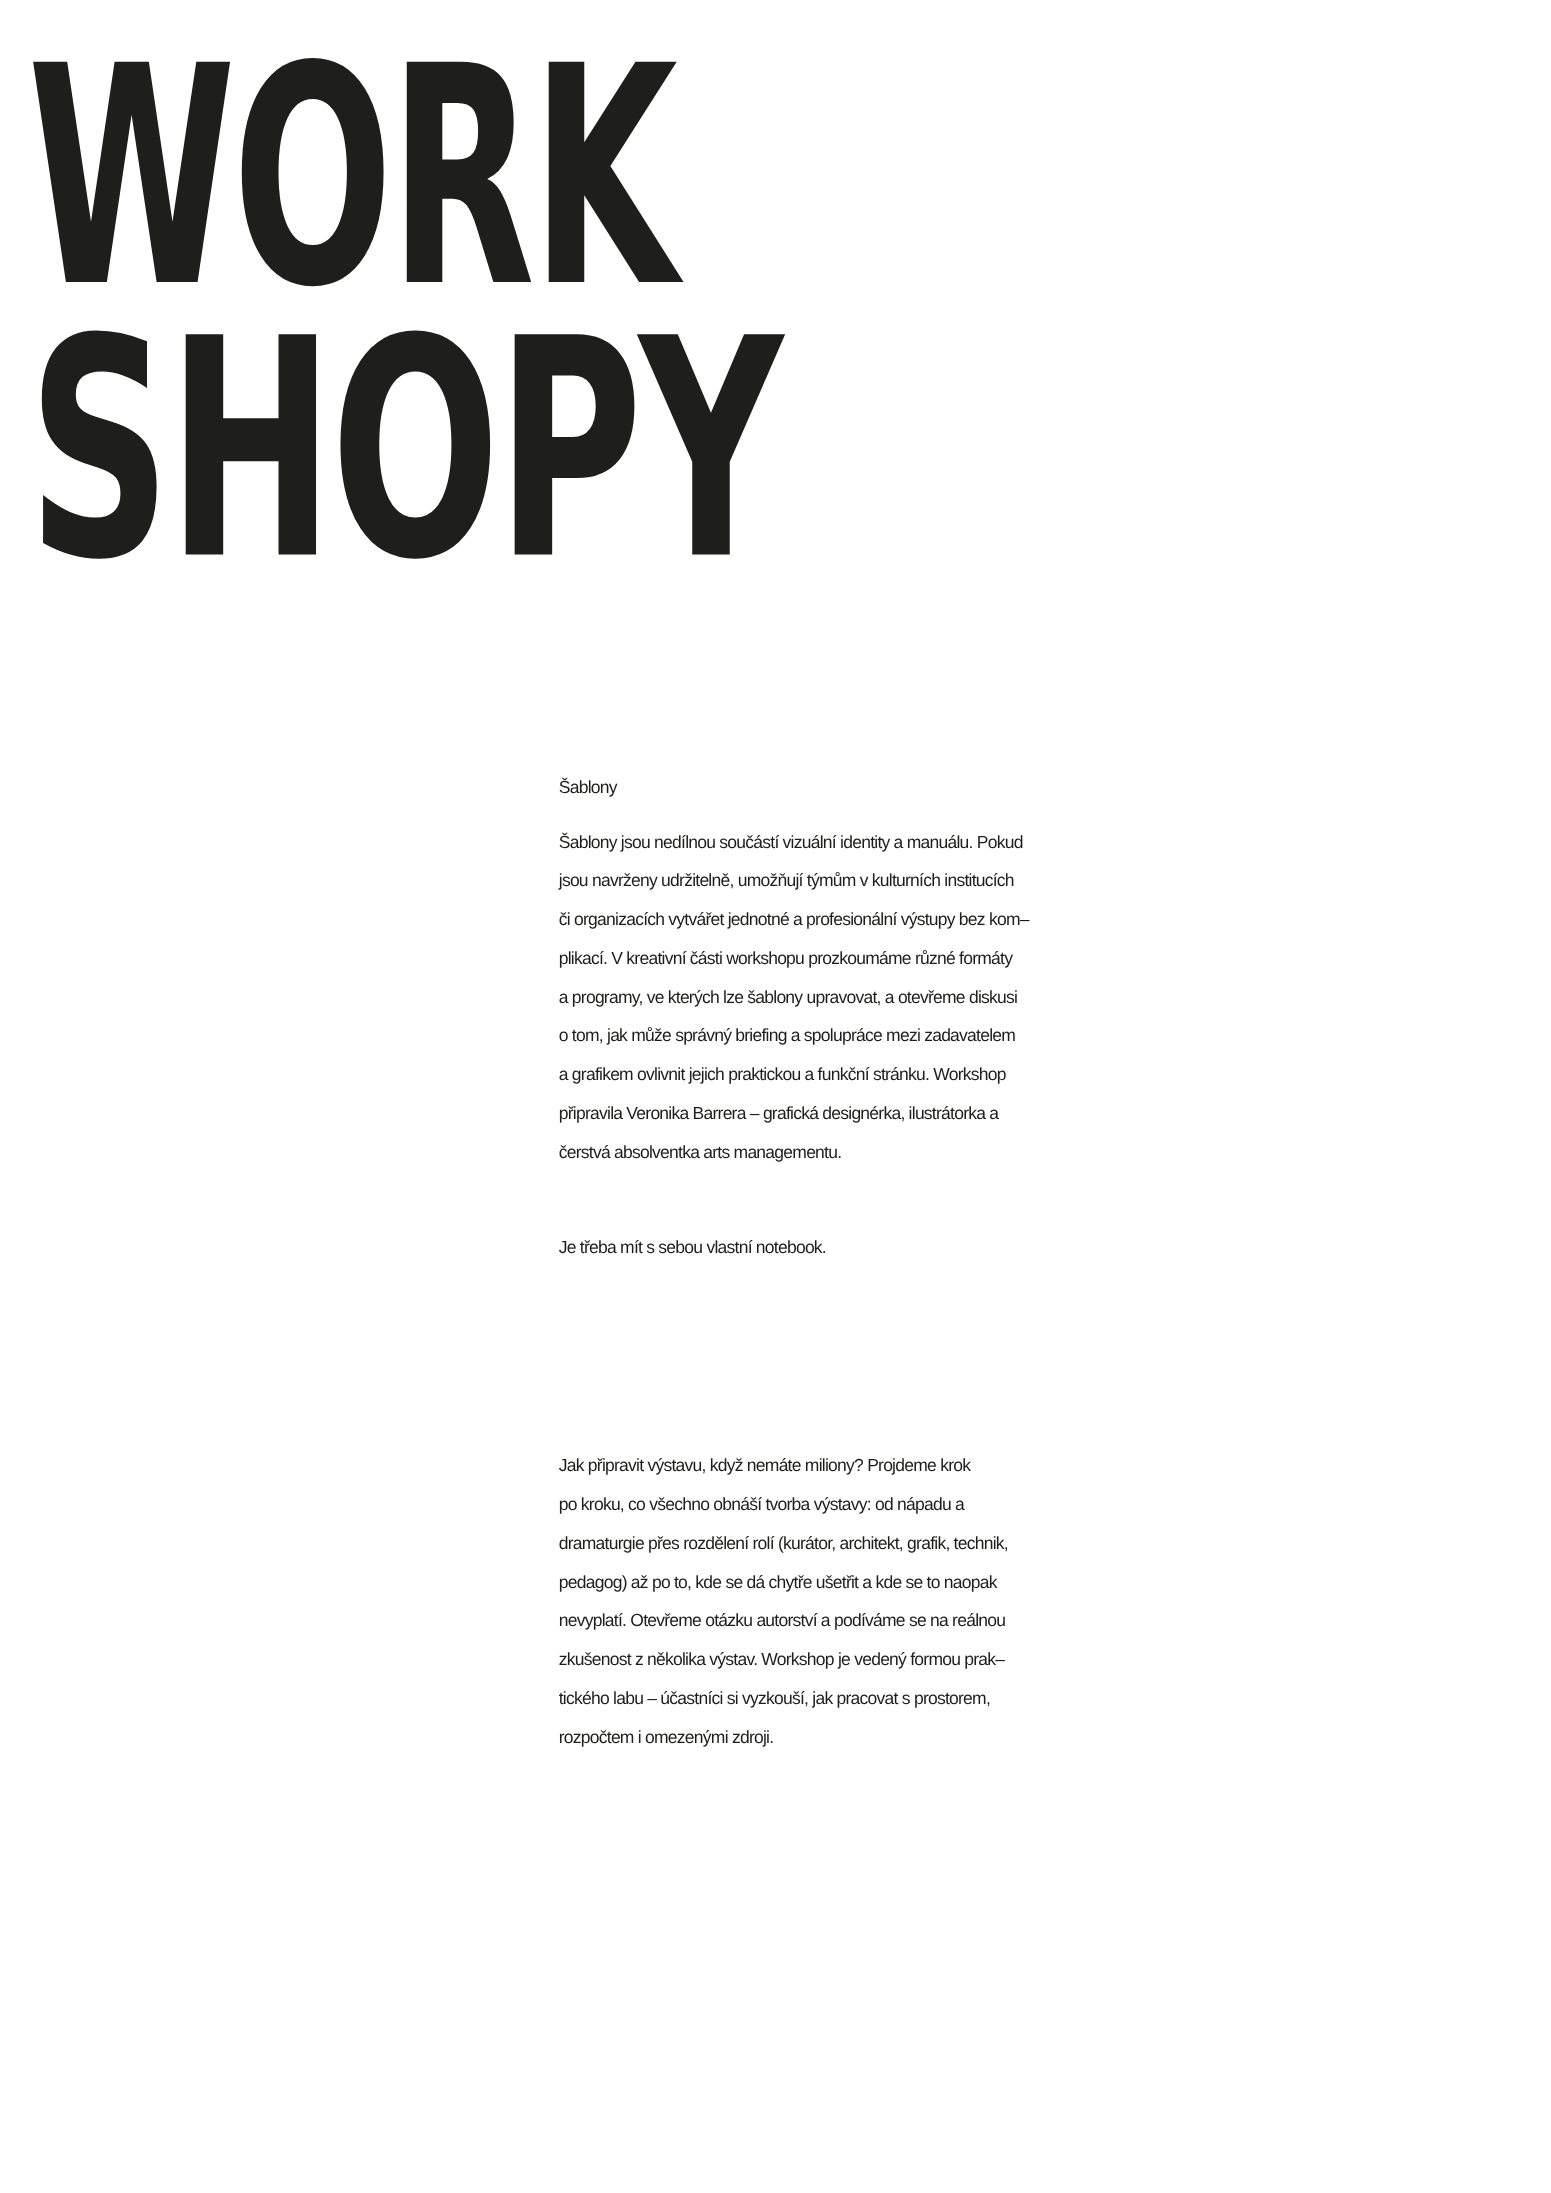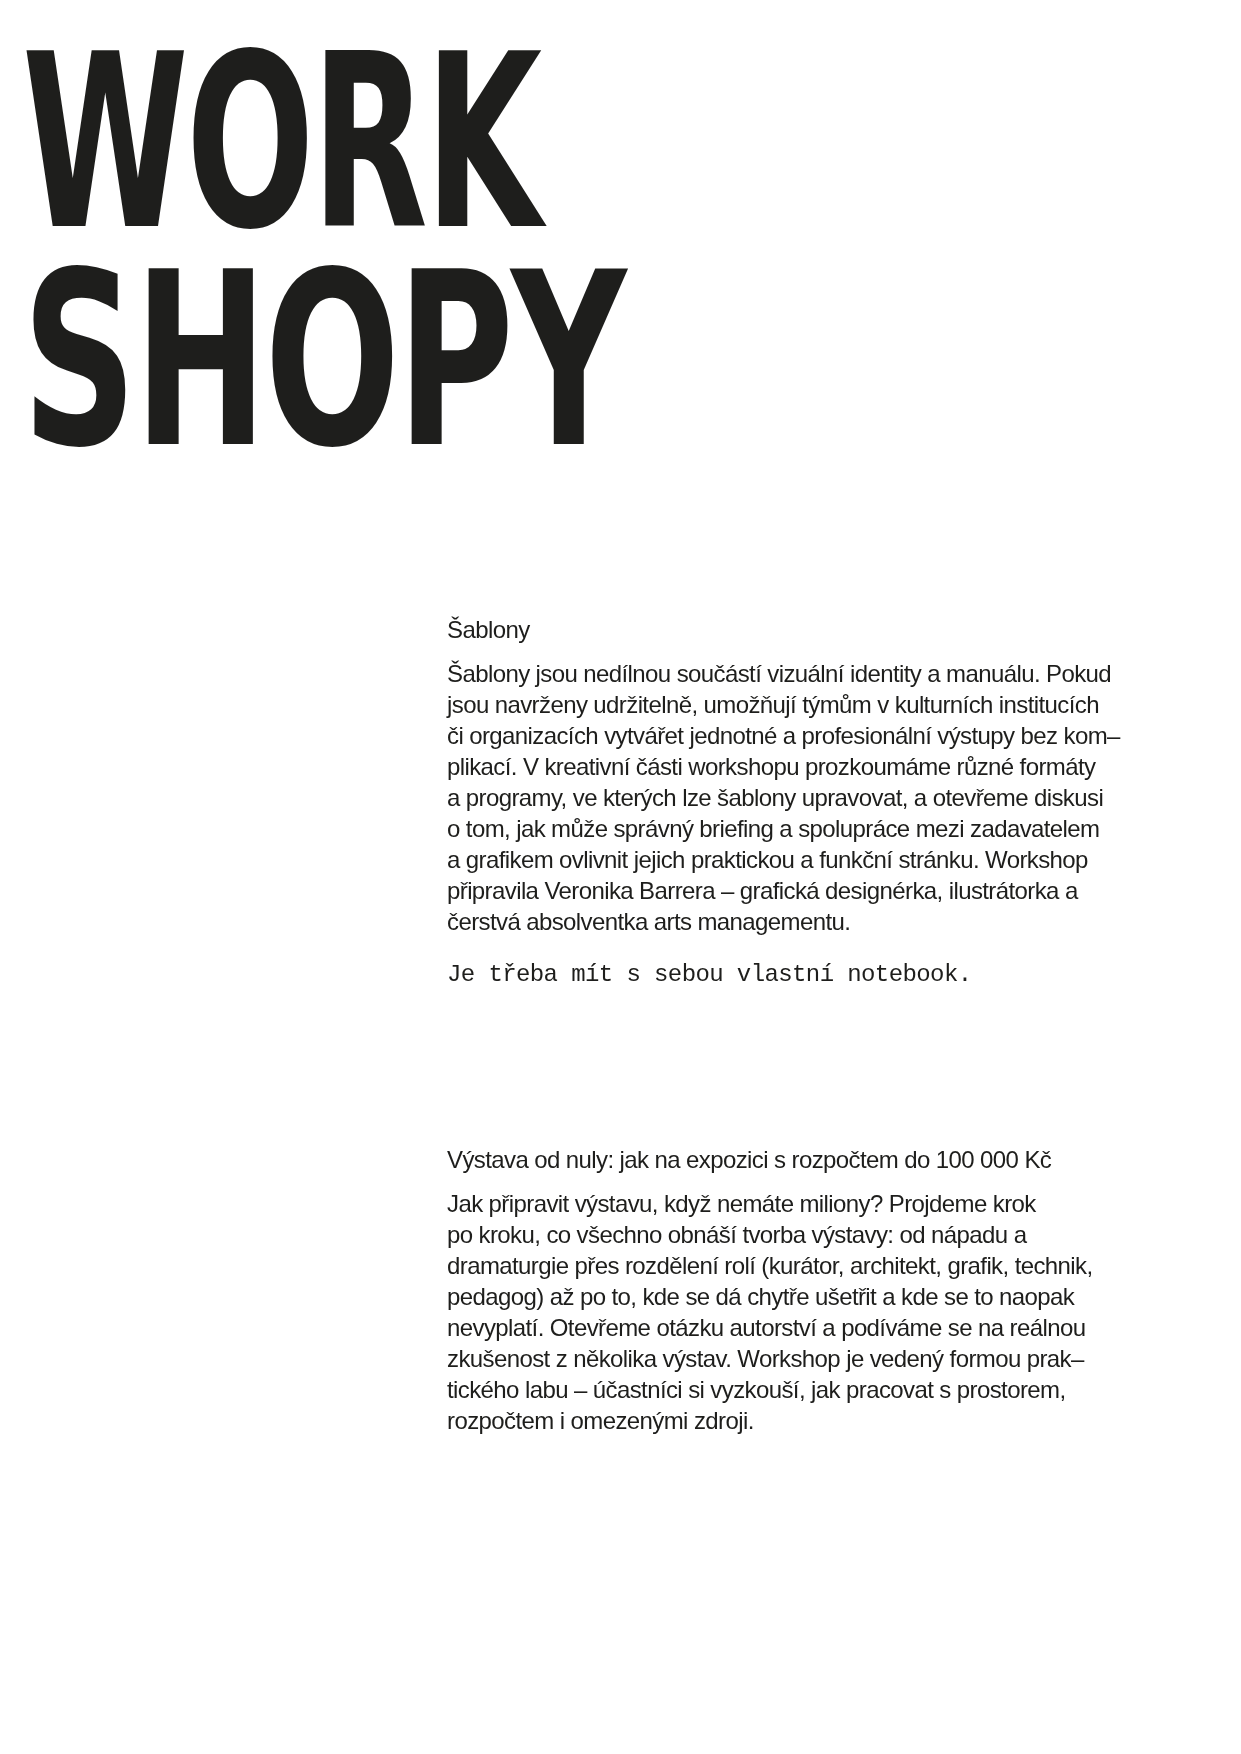--- a/index.html
+++ b/index.html
@@ -42,39 +42,38 @@
       top: 240px;
       left: 2px;
       transform: scaleX(0.76) scaleY(1.15);
     }
     .content {
       position: absolute;
       left: 447px;
       top: 614px;
       width: 780px;
       font-family: "Liberation Sans", sans-serif;
-      font-size: 24px;
+      font-size: 14px;
       line-height: 31px;
       letter-spacing: -0.6px;
       color: #1e1e1c;
     }
     .section p {
       margin: 0;
     }
     .section .title,
     .section .author {
       display: block;
     }
     .section .body {
       margin-top: 13px;
       white-space: pre-line;
     }
     .section .note {
-      margin-top: 22px;
-      font-family: Liberation Mono, monospace;
+      margin-top: 45px;
     }
     .section.s2 {
       position: absolute;
       top: 530px;
       left: 0;
       width: 780px;
     }
   </style>
 </head>
 <body>
@@ -93,21 +92,20 @@
 plikací. V kreativní části workshopu prozkoumáme různé formáty
 a programy, ve kterých lze šablony upravovat, a otevřeme diskusi
 o tom, jak může správný briefing a spolupráce mezi zadavatelem
 a grafikem ovlivnit jejich praktickou a funkční stránku. Workshop
 připravila Veronika Barrera – grafická designérka, ilustrátorka a
 čerstvá absolventka arts managementu.</p>
     <p class="note">Je třeba mít s sebou vlastní notebook.</p>
   </section>
 
   <section class="section s2">
-    <span class="title">Výstava od nuly: jak na expozici s rozpočtem do 100 000 Kč</span>
     <p class="body">Jak připravit výstavu, když nemáte miliony? Projdeme krok
 po kroku, co všechno obnáší tvorba výstavy: od nápadu a
 dramaturgie přes rozdělení rolí (kurátor, architekt, grafik, technik,
 pedagog) až po to, kde se dá chytře ušetřit a kde se to naopak
 nevyplatí. Otevřeme otázku autorství a podíváme se na reálnou
 zkušenost z několika výstav. Workshop je vedený formou prak–
 tického labu – účastníci si vyzkouší, jak pracovat s prostorem,
 rozpočtem i omezenými zdroji.</p>
   </section>
 </main>

